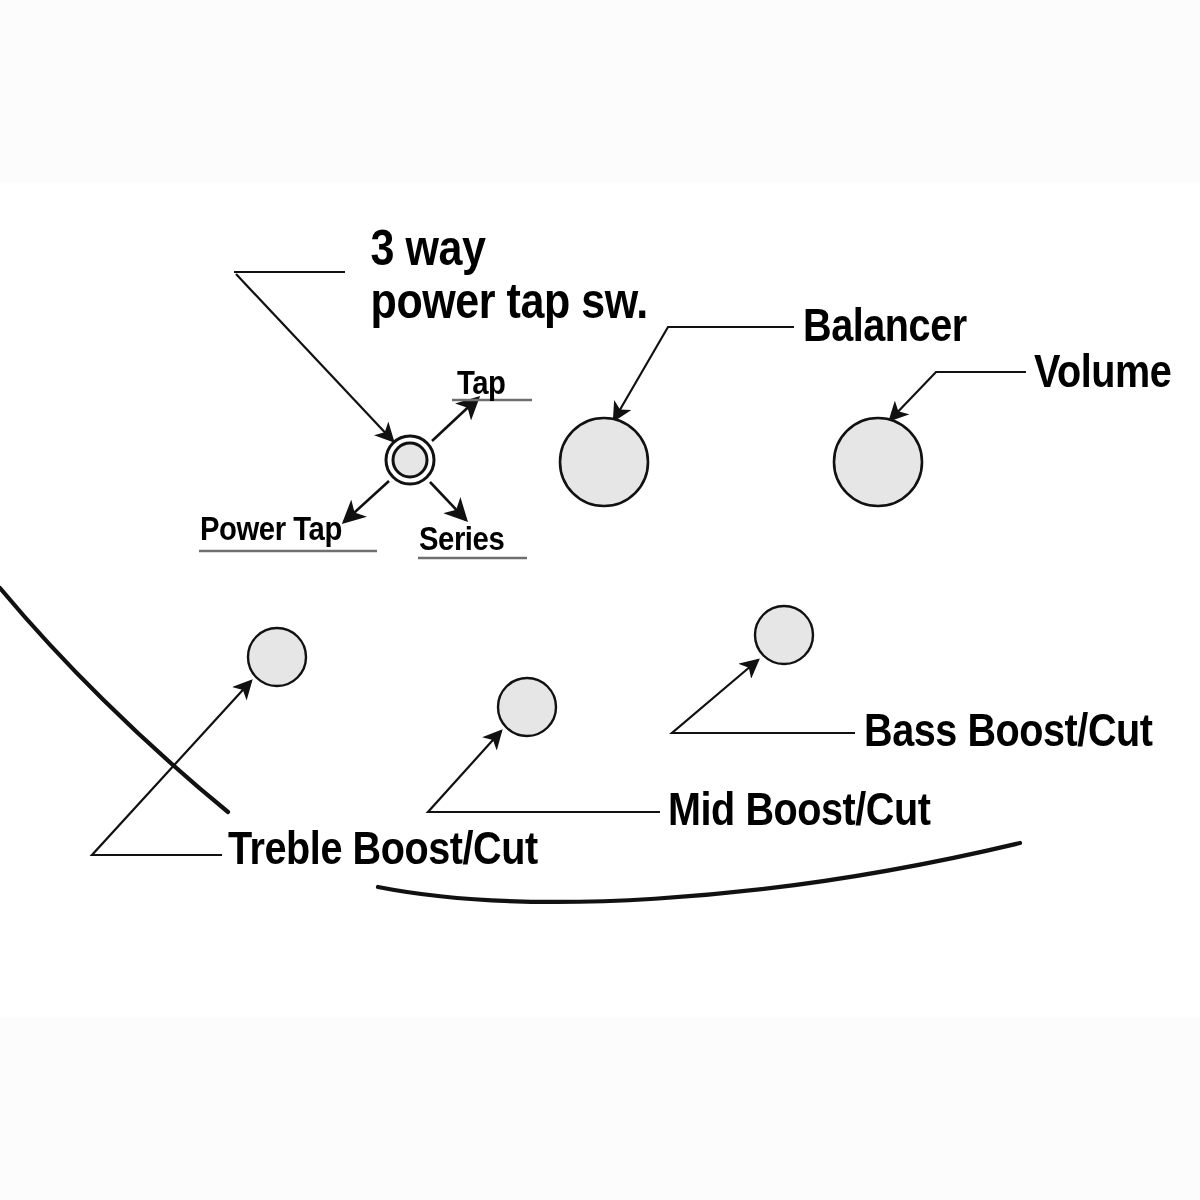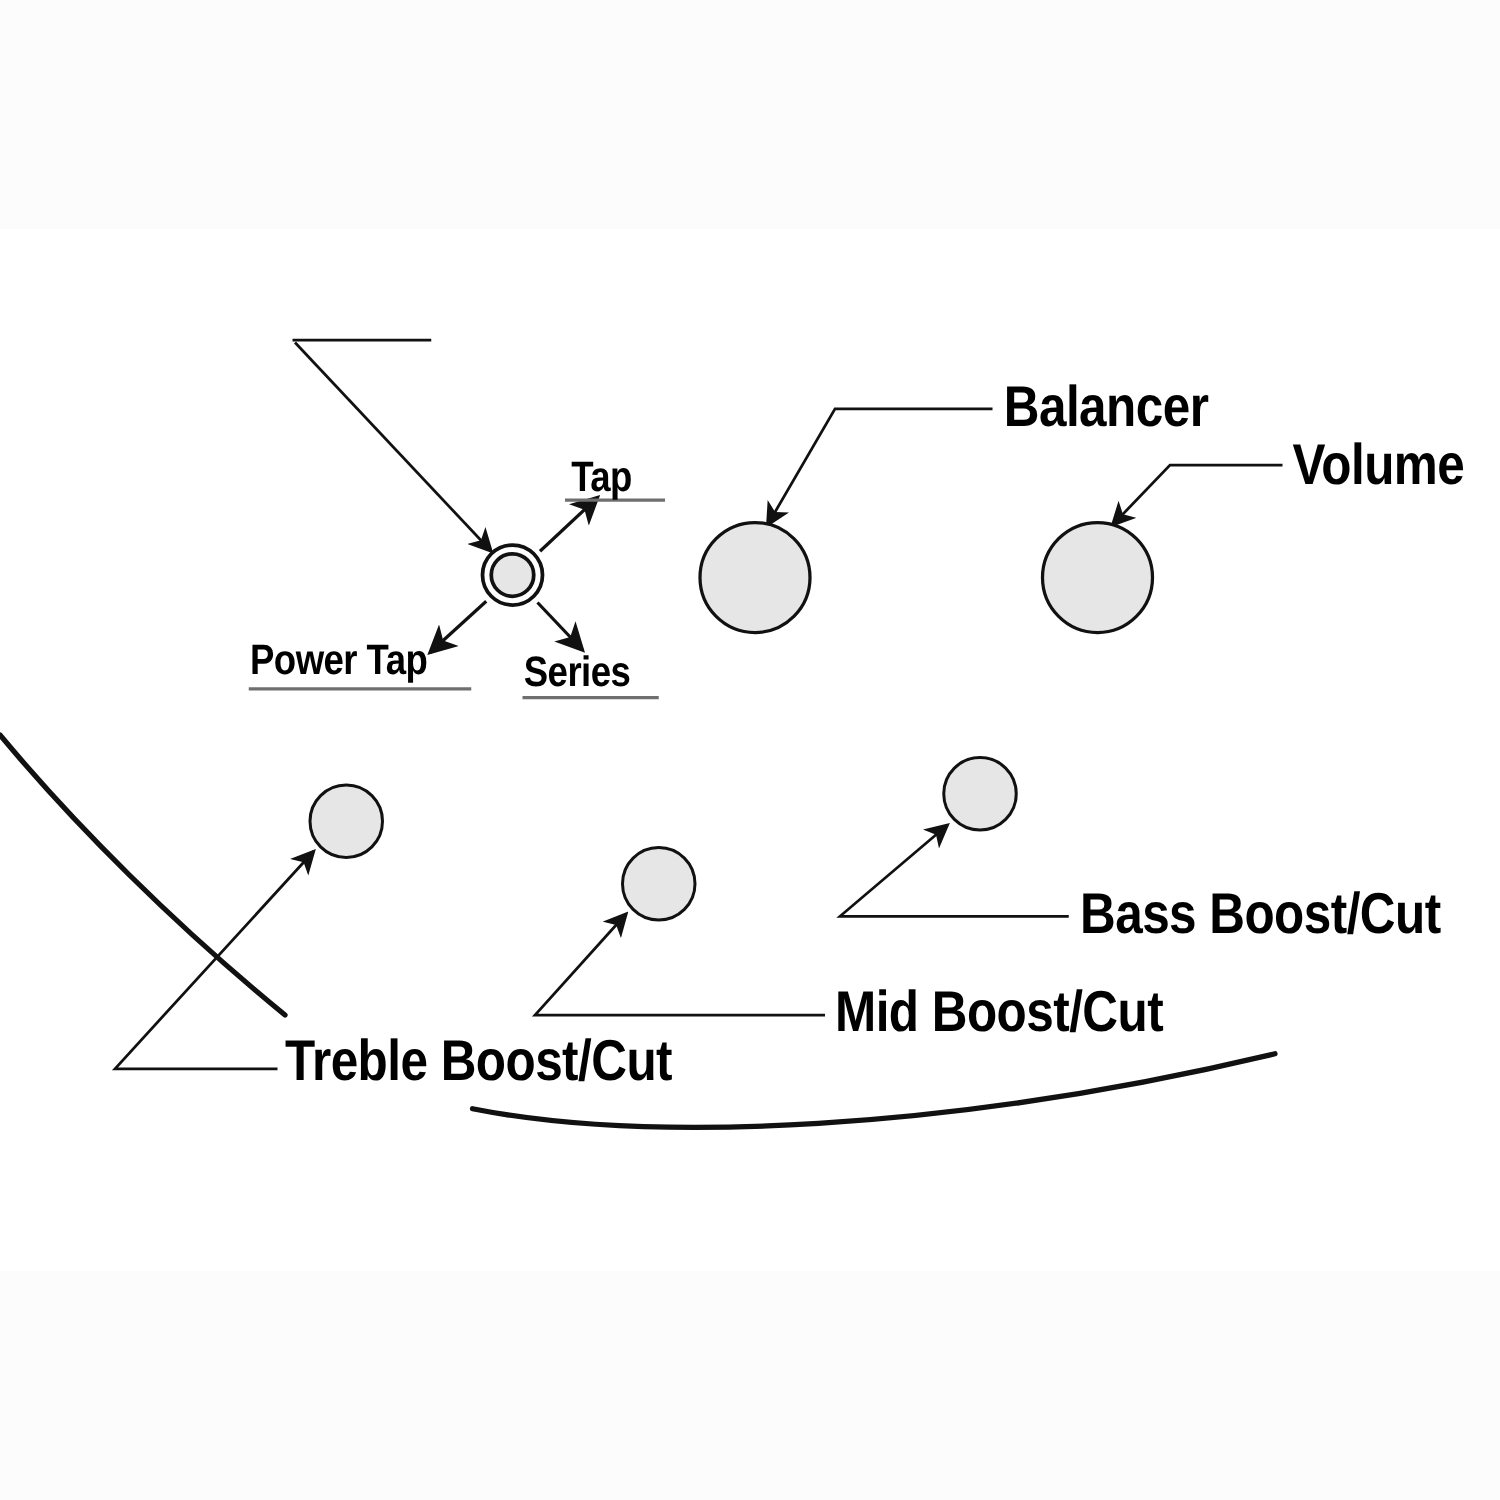--- a/index.html
+++ b/index.html
@@ -97,20 +97,24 @@
     <circle cx="604" cy="462" r="44" fill="#e6e6e6" stroke="#111111" stroke-width="2.6"></circle>
     <circle cx="878" cy="462" r="44" fill="#e6e6e6" stroke="#111111" stroke-width="2.6"></circle>
     <circle cx="277" cy="657" r="29" fill="#e6e6e6" stroke="#111111" stroke-width="2.4"></circle>
     <circle cx="527" cy="707" r="29" fill="#e6e6e6" stroke="#111111" stroke-width="2.4"></circle>
     <circle cx="784" cy="635" r="29" fill="#e6e6e6" stroke="#111111" stroke-width="2.4"></circle>
 
     <circle cx="410" cy="460" r="24" fill="#ffffff" stroke="#111111" stroke-width="3"></circle>
     <circle cx="410" cy="460" r="17" fill="#e6e6e6" stroke="#111111" stroke-width="3"></circle>
   </svg>
 
+  <div class="lbl lbl-big multiline" style="left:348px; top:222px;">
+    <div class="cond">3 way</div>
+    <div class="cond">power tap sw.</div>
+  </div>
 
   <div class="lbl lbl-small cond" style="left:457px; top:365px;">Tap</div>
 
   <div class="lbl lbl-small cond" style="left:200px; top:511px;">Power Tap</div>
 
   <div class="lbl lbl-small cond" style="left:419px; top:521px;">Series</div>
 
   <div class="lbl lbl-med cond" style="left:803px; top:302px;">Balancer</div>
 
   <div class="lbl lbl-med cond" style="left:1034px; top:348px;">Volume</div>

